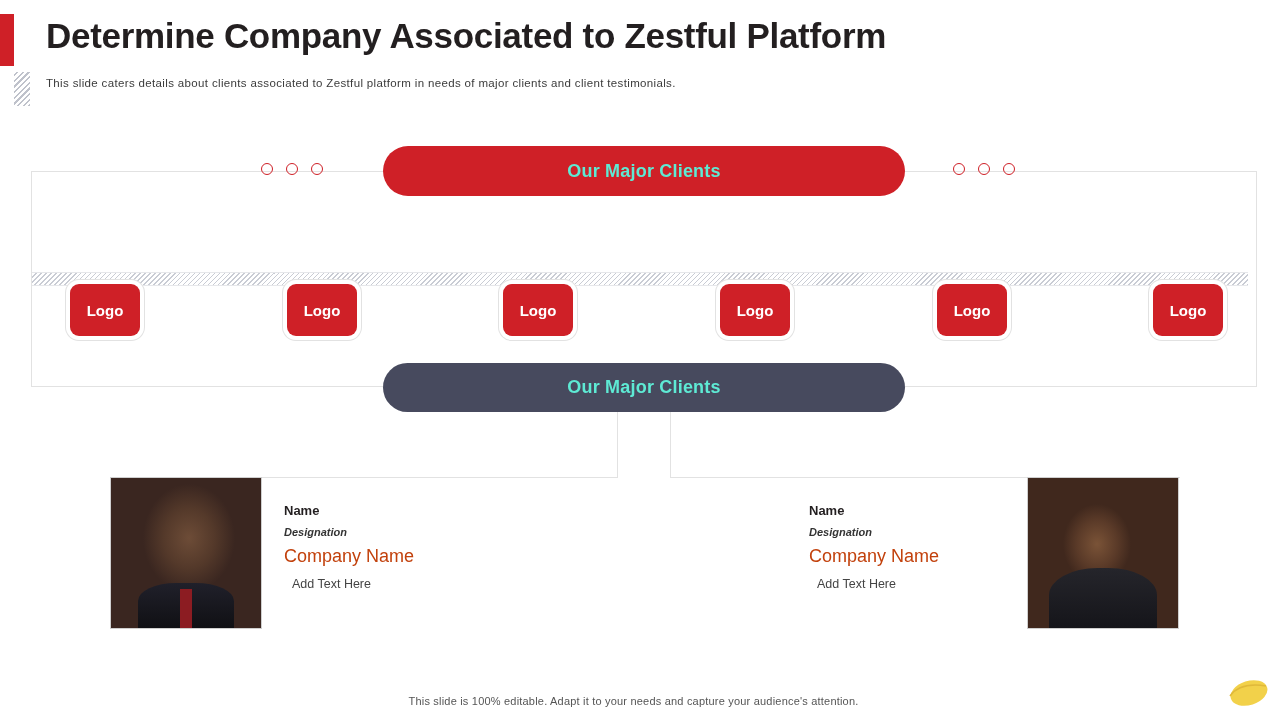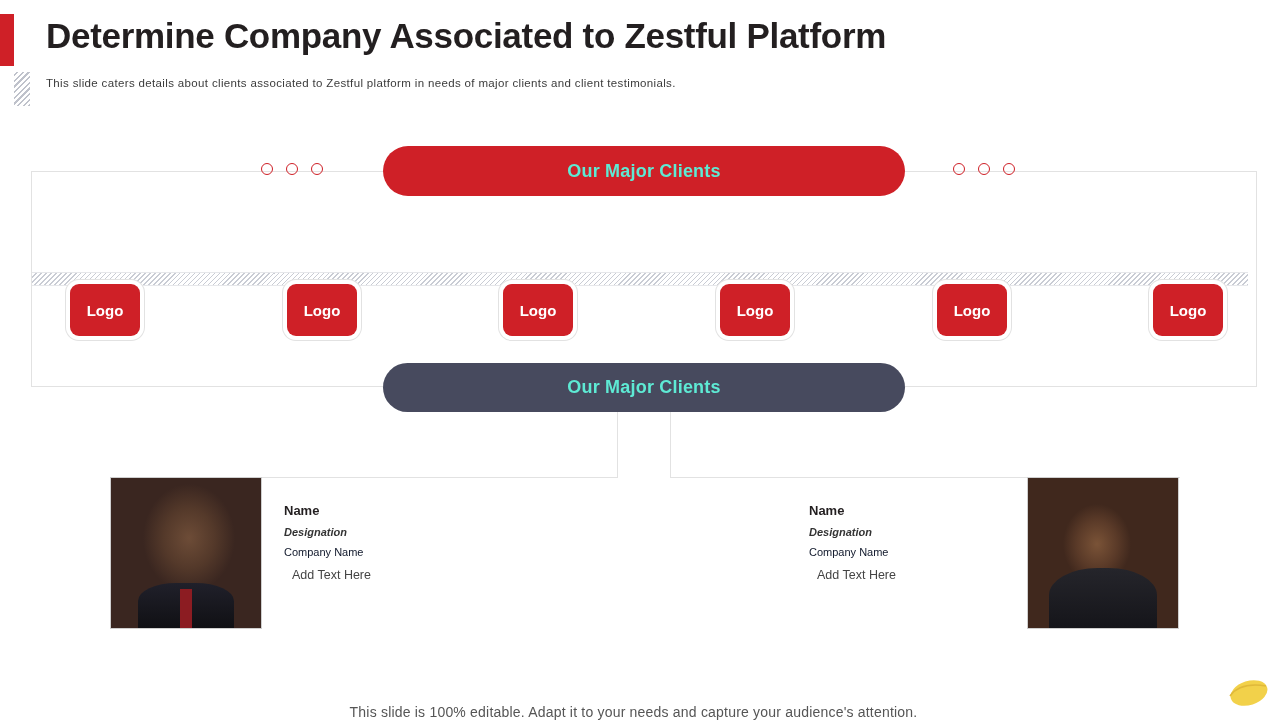--- a/index.html
+++ b/index.html
@@ -168,42 +168,41 @@
     margin: 0 0 8px 0;
   }
   .t-designation {
     font-size: 11px;
     font-style: italic;
     color: #333333;
     margin: 0 0 8px 0;
     font-weight: bold;
   }
   .t-company {
-    font-size: 11px;
-    color: #0f172a;
+    font-size: 18px;
+    color: #c2410c;
     margin: 0 0 10px 0;
   }
   .t-addtext {
     font-size: 12.5px;
     color: #444444;
     margin: 8px;
   }
   .text-left { left: 284px; top: 503px; }
   .text-right { left: 809px; top: 503px; }
 
   .footer-note {
     position: absolute;
     left: 0;
     right: 13px;
     top: 695px;
     text-align: center;
-    font-size: 14px;
+    font-size: 11px;
     color: #555555;
     letter-spacing: 0.2px;
-    margin-top: 9px;
   }
 
   .lemon {
     position: absolute;
     left: 1228px;
     top: 676px;
     width: 42px;
     height: 32px;
   }
 

